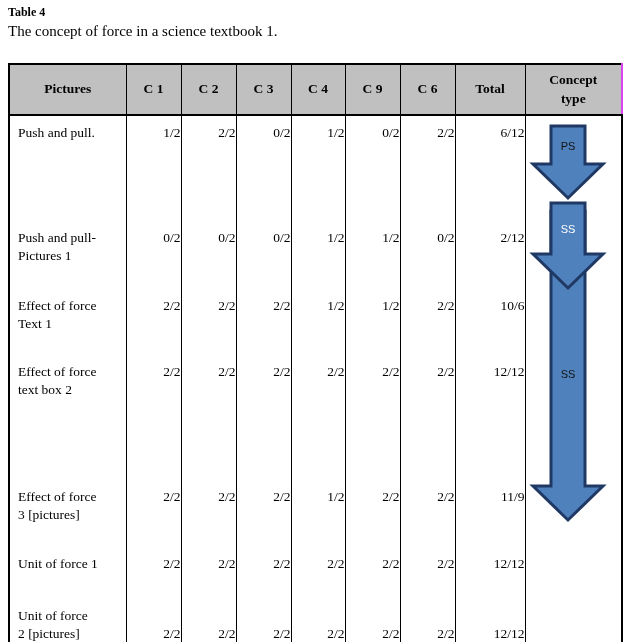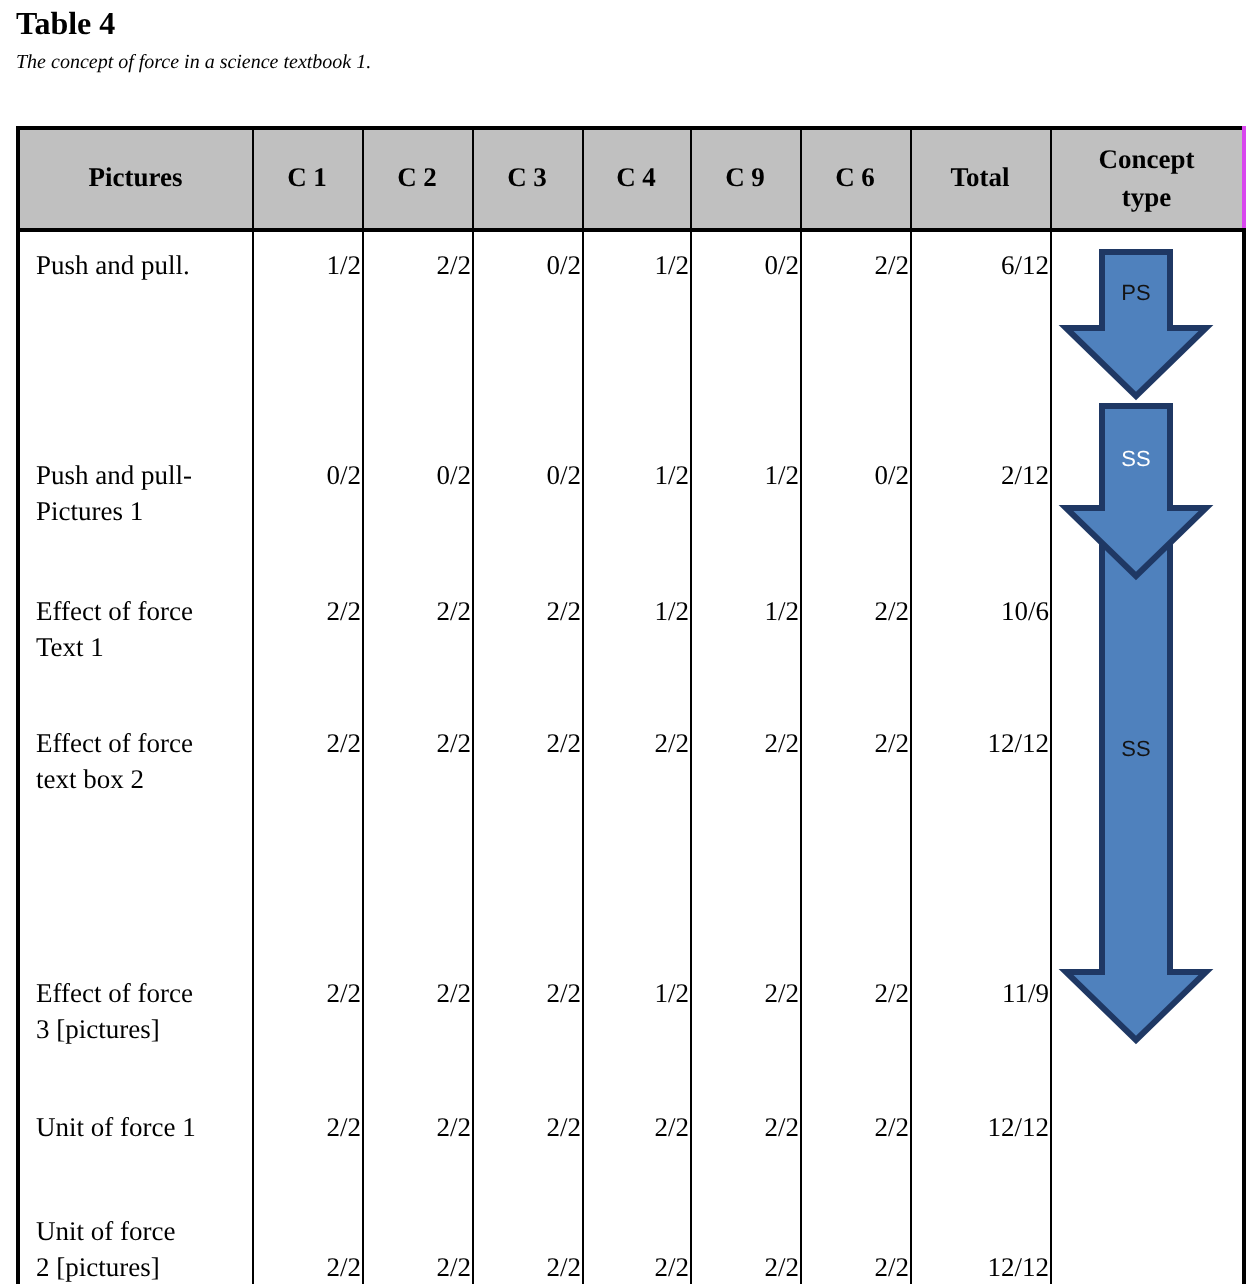--- a/index.html
+++ b/index.html
@@ -5,22 +5,22 @@
   html, body { margin: 0; padding: 0; }
   body {
     width: 626px; height: 642px;
     background: #ffffff;
     color: #000;
     font-family: "Liberation Serif", serif;
     overflow: hidden;
     position: relative;
   }
   .page { padding: 4px 0 0 8px; }
-  .table-title { font-size: 16px; font-weight: bold; line-height: 17px; }
-  .table-caption { font-size: 10px; line-height: 17px; margin-top: 2px; font-style: italic; }
+  .table-title { font-size: 12px; font-weight: bold; line-height: 17px; }
+  .table-caption { font-size: 15px; line-height: 17px; margin-top: 2px; }
 
   table.force-table {
     border-collapse: collapse;
     table-layout: fixed;
     width: 613px;
     margin-top: 23px;
     border: 2px solid #000;
   }
   th {
     background: #c0c0c0;

